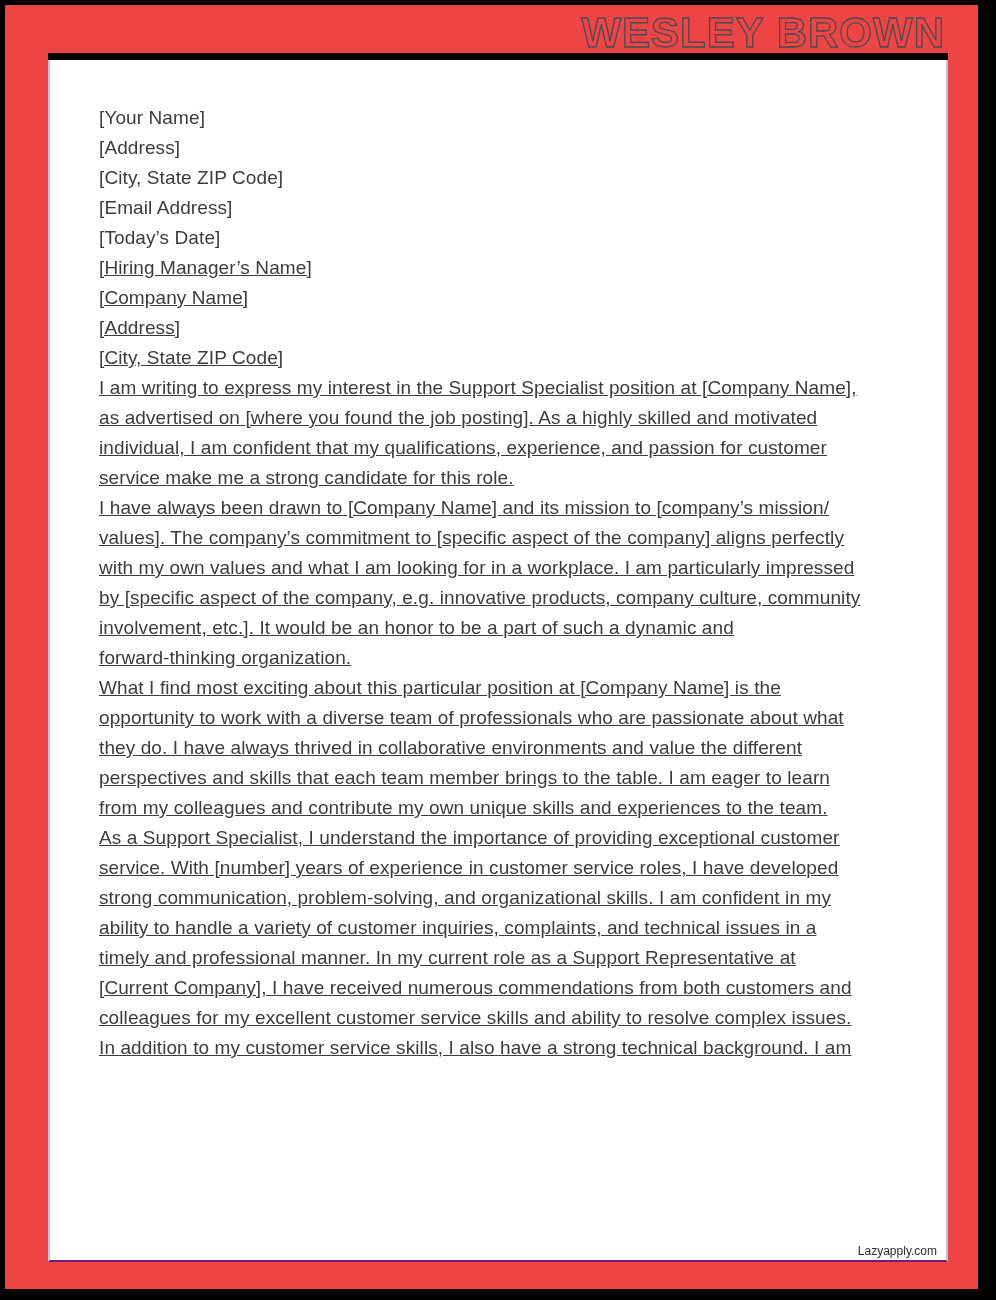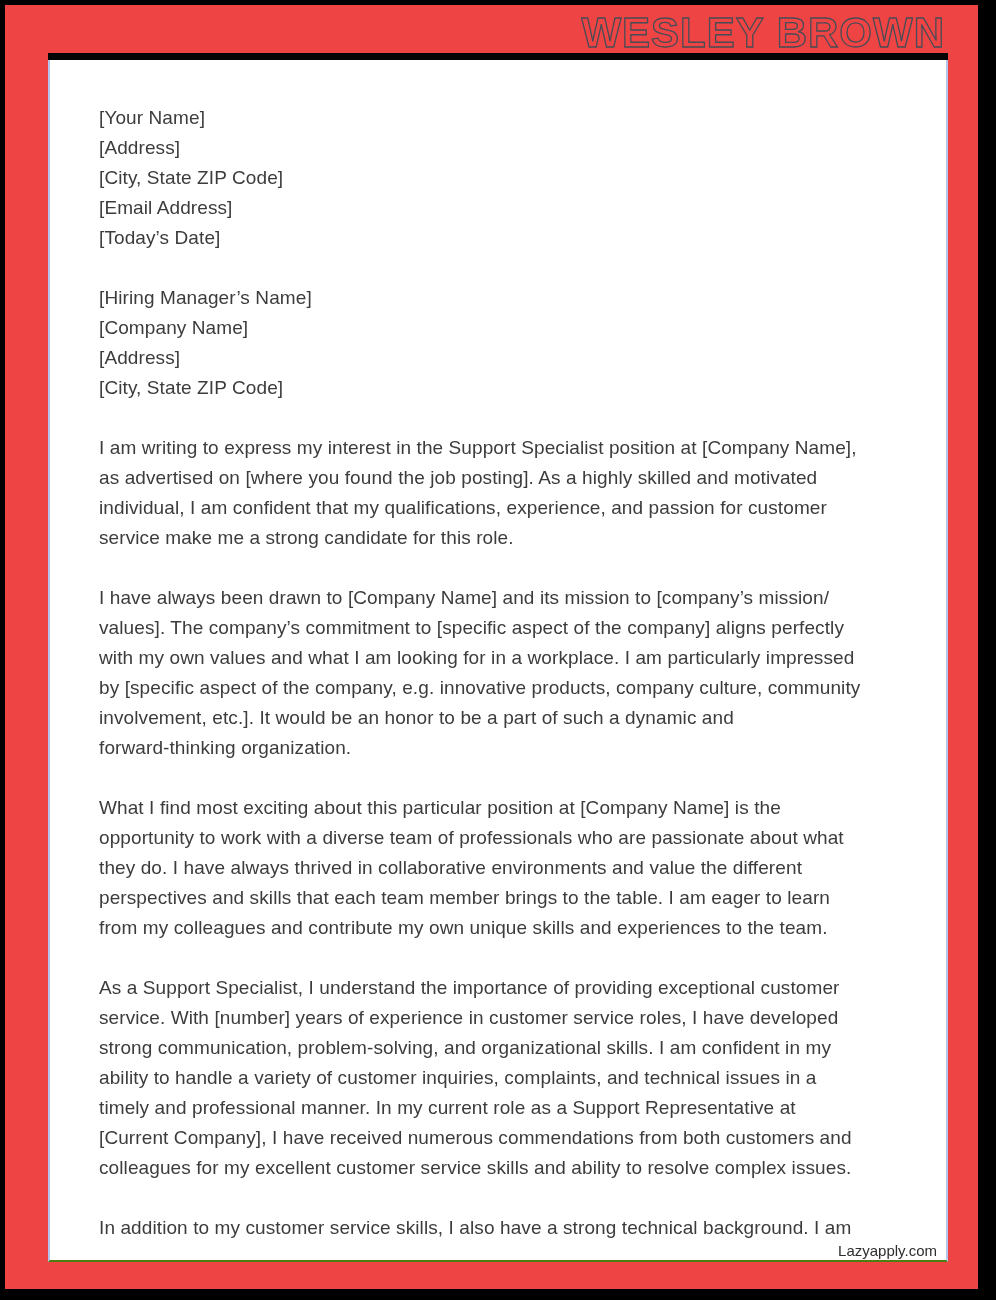--- a/index.html
+++ b/index.html
@@ -39,43 +39,43 @@
   }
   
   .letter-page{
     position:absolute;
     left:43px;top:55px;
     width:900px;height:1202px;
     box-sizing:border-box;
     background:#ffffff;
     border-left:2px solid #b3c5ec;
     border-right:2px solid #b3c5ec;
-    border-bottom:2px solid #4d7c0f;
+    border-bottom:2px solid #701a75;
     
     overflow:visible;
   }
   .letter-body{
     padding:43px 45px 0 49px;
     width:802px;
     font-size:19px;
     line-height:30px;
     color:#3c3c3c;
     letter-spacing:0.1px;
   }
   .block{
     white-space:pre-line;
     margin:0 0 0 0;
   }
   .block + .block{
-    margin-top:30px;
+    text-decoration:underline;
   }
   .watermark{
     position:absolute;
     right:9px;bottom:0;
-    font-size:15px;
+    font-size:12px;
     line-height:18px;
     color:#2e2e2e;
     text-decoration:none;
     background:#fff;
     padding-left:4px;
   }
 </style>
 </head>
 <body>
 

